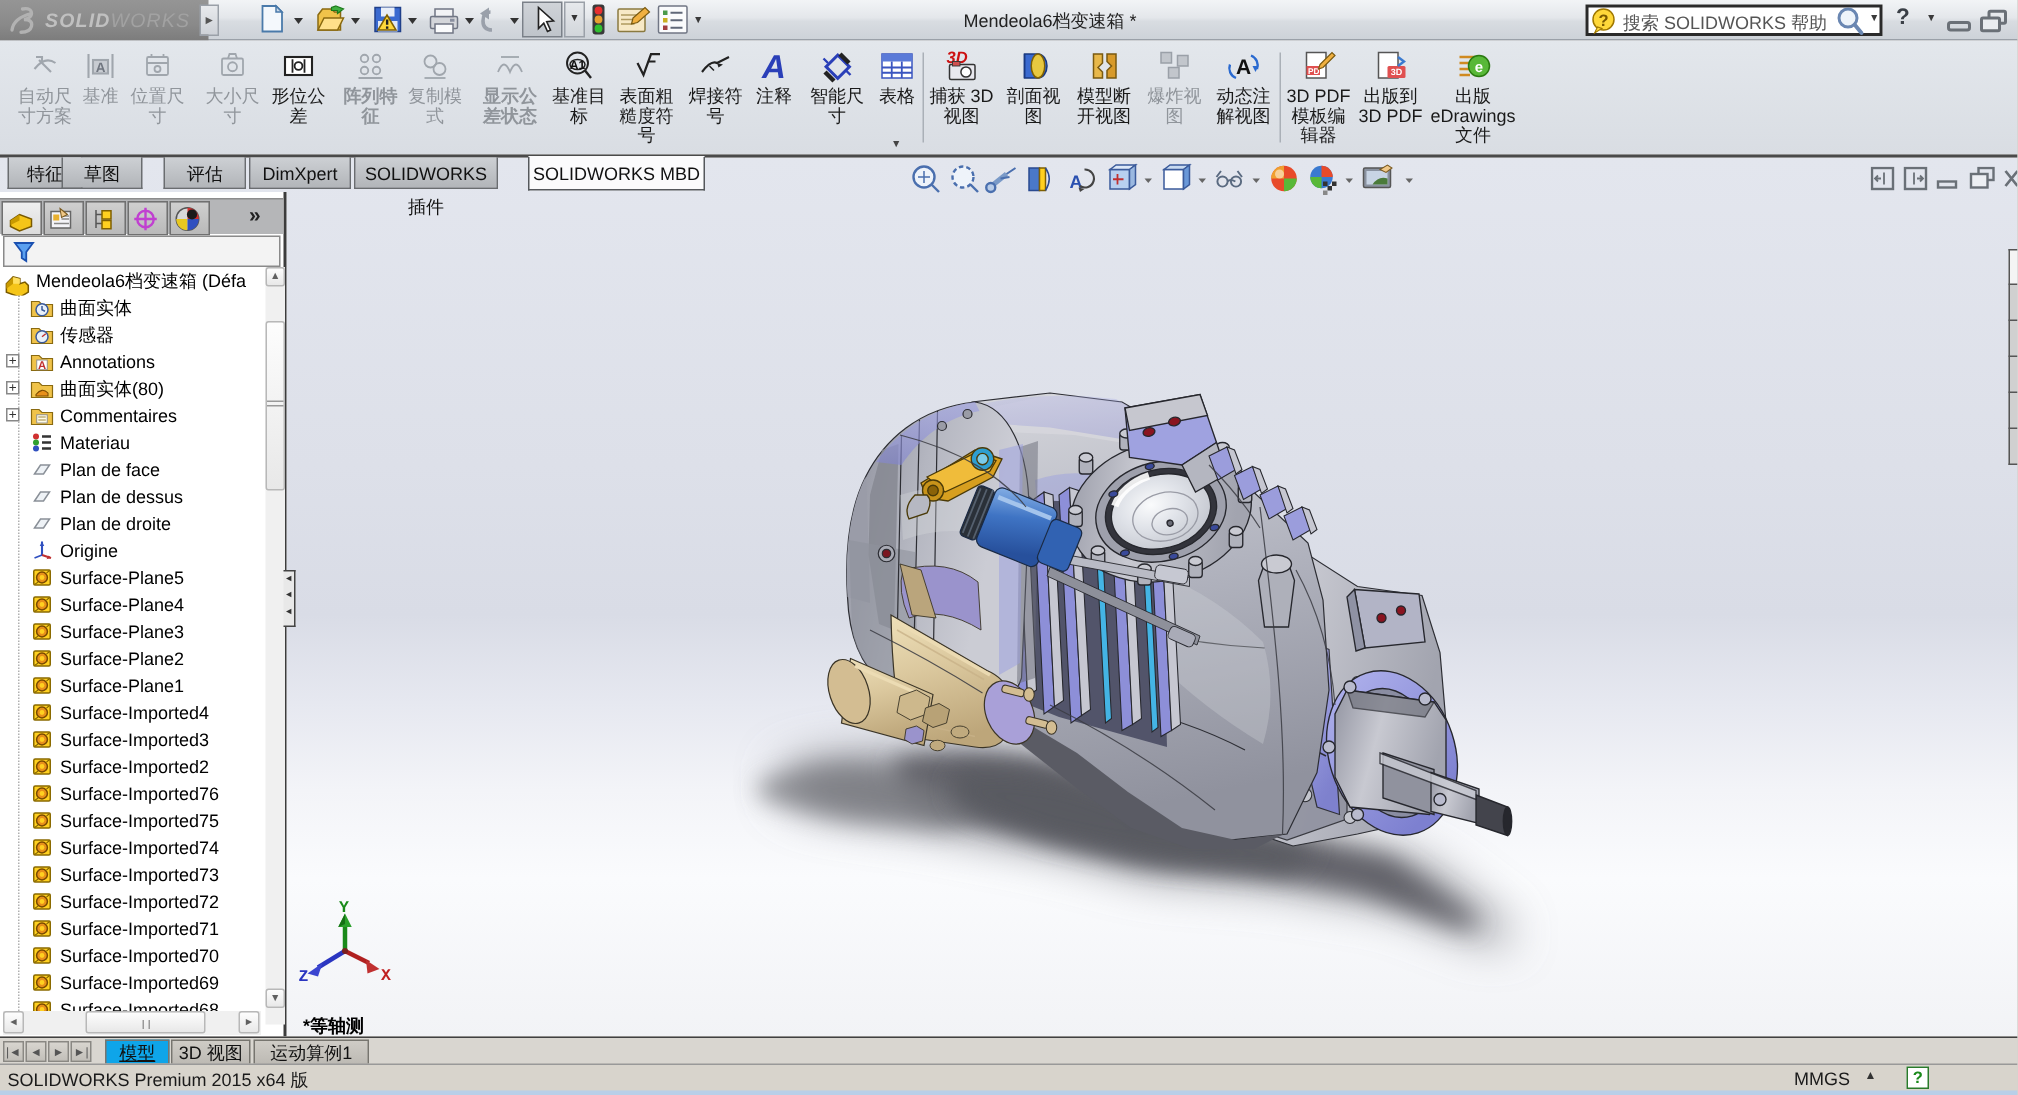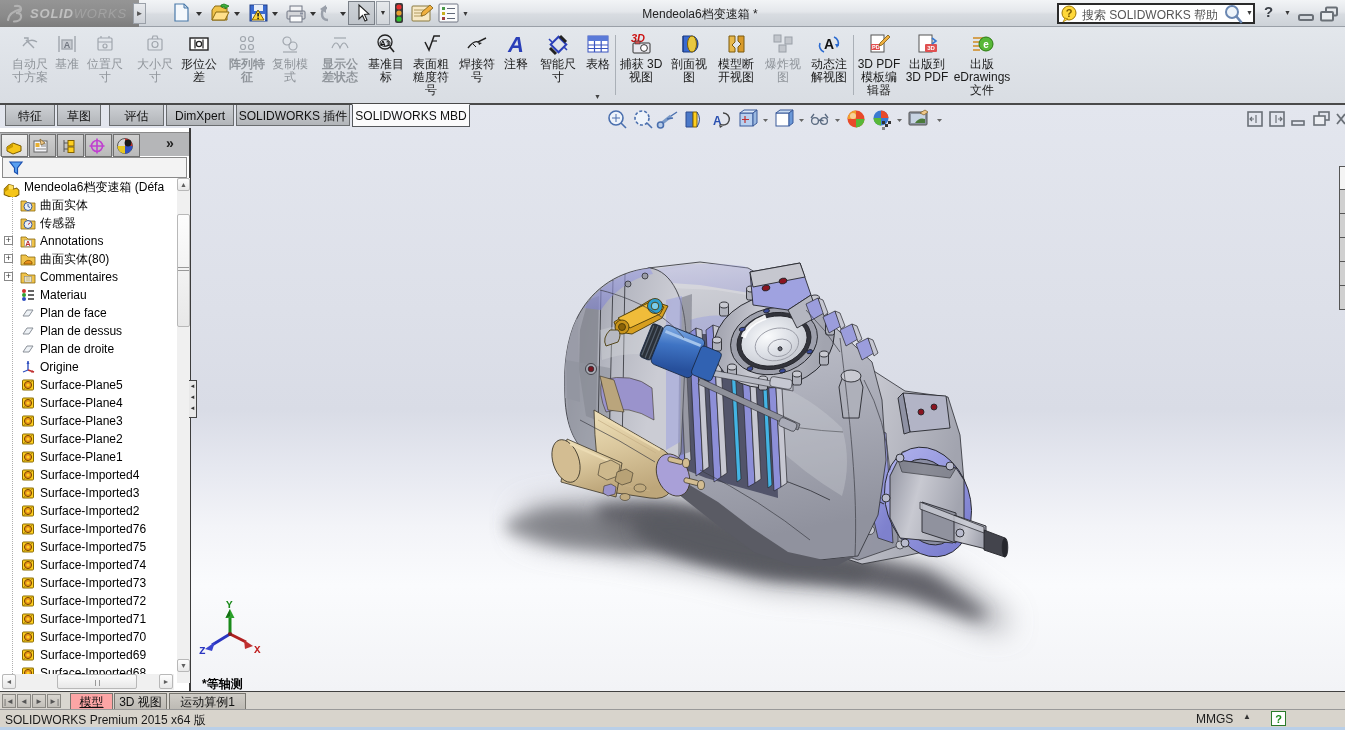--- a/index.html
+++ b/index.html
@@ -49,21 +49,21 @@
   #vscroll { left:177px; top:50px; width:13px; height:505px; background:#f0f0f0; }
   #hscroll { left:2px; top:546px; width:172px; height:16px; background:#f0f0f0; }
   .sbtn { position:absolute; background:linear-gradient(180deg,#fdfdfd,#e8e8e8); border:1px solid #b8b8b8; border-radius:2px;
     color:#606060; text-align:center; }
   
   #collapser { left:189px; top:380px; width:8px; height:38px; background:#e8e8e8; border:1px solid #444; border-left:none; }
   
   #bottombar { left:0; top:691px; width:1345px; height:18px; background:#d9d6d0; border-top:1px solid #404040; }
   .btab { position:absolute; top:1px; height:17px; line-height:16px; font-size:12px; color:#111; text-align:center;
     background:linear-gradient(180deg,#cfccc6,#bdbab4); border:1px solid #77756f; }
-  .btab.active { background:#fca5a5; }
+  .btab.active { background:#0ea5e9; }
   .navb { position:absolute; top:2px; width:14px; height:14px; background:linear-gradient(180deg,#d8d5cf,#c2bfb9);
     border:1px solid #8a8883; color:#555; font-size:8px; line-height:13px; text-align:center; }
   
   #statusbar { left:0; top:709px; width:1345px; height:18px; background:#d8d4cc; border-top:1px solid #999; font-size:12px; color:#1a1a1a; }
   #bluestrip { left:0; top:727px; width:1345px; height:3px; background:#b9cfe8; }
 </style>
 </head>
 <body>
 
   <div class="abs" id="viewport"></div>
@@ -595,24 +595,24 @@
       </svg>出版到<br>3D PDF</div>
     <div class="rbtn" style="left:950px;width:64px;"><svg class="ric" viewBox="0 0 24 24">
         <path d="M3 6 h10 M3 10 h8 M3 14 h10 M3 18 h7" stroke="#d08a20" stroke-width="1.6"></path>
         <circle cx="16" cy="12" r="7" fill="#58b838" stroke="#2a7a10"></circle>
         <text x="16" y="16" font-size="10" fill="#fff" font-weight="bold" text-anchor="middle">e</text>
       </svg>出版<br>eDrawings<br>文件</div>
   </div>
 
   <div class="abs" id="tabrow">
     <div class="ctab" style="left:5px;width:50px;">特征</div>
-    <div class="ctab" style="left:57px;width:44px;">草图</div>
+    <div class="ctab" style="left:41px;width:54px;">草图</div>
     <div class="ctab" style="left:109px;width:55px;">评估</div>
     <div class="ctab" style="left:166px;width:68px;">DimXpert</div>
-    <div class="ctab" style="left:236px;width:114px;">SOLIDWORKS 插件</div>
+    <div class="ctab" style="left:236px;width:96px;">SOLIDWORKS 插件</div>
     <div class="ctab active" style="left:352px;width:118px;">SOLIDWORKS MBD</div>
   </div>
 
   <div class="abs" id="panel">
     <div class="abs" id="ptabs">
       <div class="ptab" style="left:1px;background:linear-gradient(180deg,#efefef,#dcdcdc);"></div>
       <div class="ptab" style="left:29px;"></div>
       <div class="ptab" style="left:57px;"></div>
       <div class="ptab" style="left:85px;"></div>
       <div class="ptab" style="left:113px;"></div>

